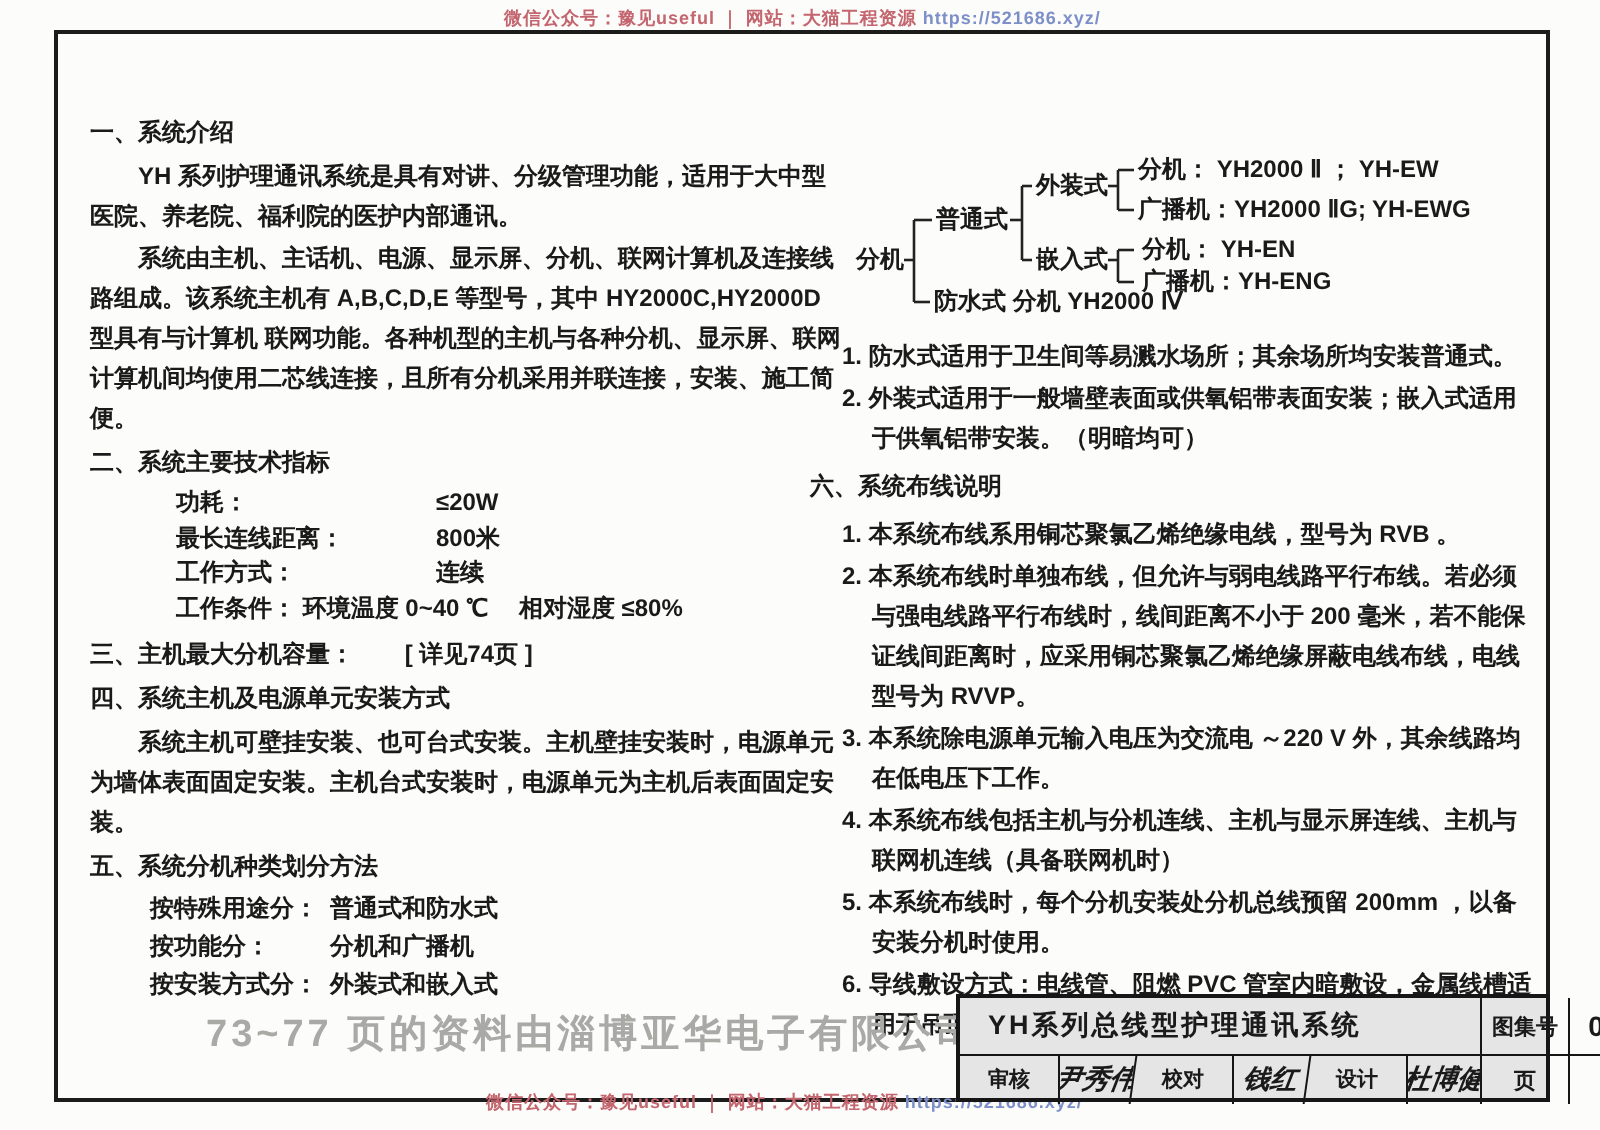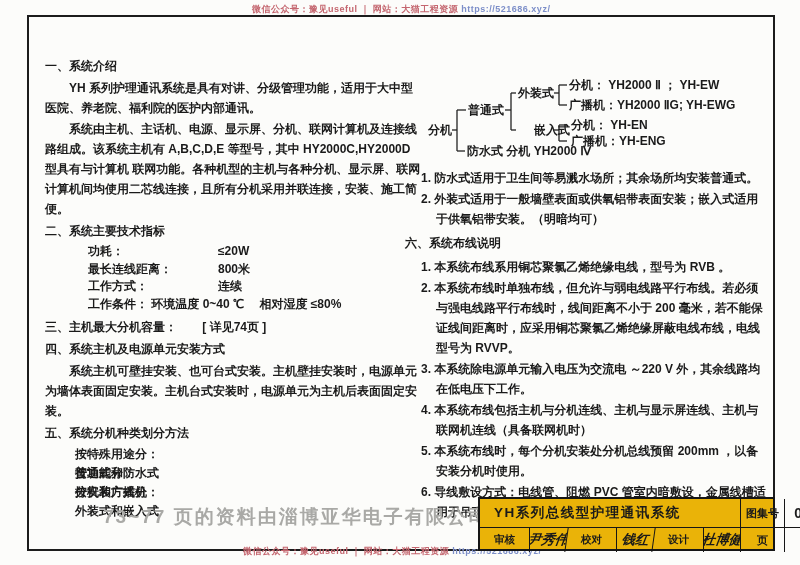--- a/index.html
+++ b/index.html
@@ -27,41 +27,41 @@
   .h1 { font-weight:bold; margin:2px 0 2px; }
   .para { text-indent:2em; margin:0 0 1px; }
   .specs { padding-left:43px; margin:2px 0 2px; }
   .spec-row { display:flex; line-height:17.5px; height:17.5px; }
   .spec-label { width:130px; flex:none; }
   .spec-row6 { line-height:17.5px; height:18px; }
   .spec-row6 .v { margin-left:0; }
   .row3 { margin:3px 0 2px; }
   .row3 .see-ref { margin-left:22px; }
   .s5 { padding-left:30px; }
-  .s5-row { display:flex; line-height:19px; height:19px;flex-direction:column; }
+  .s5-row { display:flex; line-height:19px; height:19px; }
   .s5-label { width:90px; flex:none; }
 
   .footer-note {
     position:absolute; left:103px; top:504px;
     font-size:19px; color:#a9a9a6; letter-spacing:2px; font-weight:600;
   }
 
   
   .right-col { position:absolute; left:405px; top:70px; width:362px; font-size:12px; font-weight:600; line-height:20px; }
   .tree { position:relative; height:98px; margin-left:14px; }
   .tree svg { position:absolute; left:0; top:0; }
   .tnode { position:absolute; transform:translateY(-50%); white-space:nowrap; line-height:13px; }
   .tree-notes, .wiring { margin-left:16px; }
   .note { padding-left:15px; text-indent:-15px; line-height:20px; margin-bottom:1px; }
   .h6 { font-weight:bold; margin:4px 0 4px; }
 
   
   .title-block {
     position:absolute; left:478px; top:497px; width:297px; height:54px;
-    border:2px solid #161616; background:#eab308; z-index:2;
+    border:2px solid #161616; background:#e5e5e5; z-index:2;
     display:grid; grid-template-columns:1fr 44px 83px; grid-template-rows:29px 1fr;
     font-weight:600;
   }
   .tb-cell { display:flex; align-items:center; justify-content:center; }
   .tb-title { border-right:1.5px solid #161616; border-bottom:1.5px solid #161616;
     justify-content:flex-start; padding-left:14px; font-weight:bold; font-size:13.5px; letter-spacing:1.5px; }
   .tb-atlas-label { border-right:1.5px solid #161616; border-bottom:1.5px solid #161616; font-size:11px; }
   .tb-atlas-no { border-bottom:1.5px solid #161616; font-size:14px; letter-spacing:.5px; }
   .tb-sigs { border-right:1.5px solid #161616; display:flex; align-items:stretch; }
   .tb-sig-label { width:50px; flex:none; border-right:1.2px solid #161616; display:flex; align-items:center; justify-content:center; font-size:10.5px; }
@@ -146,21 +146,21 @@
         <line x1="135" y1="60" x2="140" y2="60"></line>
         <line x1="140" y1="55" x2="140" y2="71"></line>
         <line x1="140" y1="55" x2="148" y2="55"></line>
         <line x1="140" y1="71" x2="148" y2="71"></line>
       </g>
     </svg>
     <span class="tnode" style="left:9px; top:60px;">分机</span>
     <span class="tnode" style="left:49px; top:40px;">普通式</span>
     <span class="tnode" style="left:48px; top:81px;">防水式 分机 YH2000  Ⅳ</span>
     <span class="tnode" style="left:99px; top:23px;">外装式</span>
-    <span class="tnode" style="left:99px; top:60px;margin-left:16px;">嵌入式</span>
+    <span class="tnode" style="left:99px; top:60px;">嵌入式</span>
     <span class="tnode" style="left:150px; top:15px;">分机： YH2000  Ⅱ ； YH-EW</span>
     <span class="tnode" style="left:150px; top:35px;">广播机：YH2000 ⅡG; YH-EWG</span>
     <span class="tnode" style="left:152px; top:55px;">分机： YH-EN</span>
     <span class="tnode" style="left:152px; top:71px;">广播机：YH-ENG</span>
   </div>
   <div class="tree-notes">
     <div class="note">1. 防水式适用于卫生间等易溅水场所；其余场所均安装普通式。</div>
     <div class="note">2. 外装式适用于一般墙壁表面或供氧铝带表面安装；嵌入式适用于供氧铝带安装。（明暗均可）</div>
   </div>
   <div class="h6">六、系统布线说明</div>

